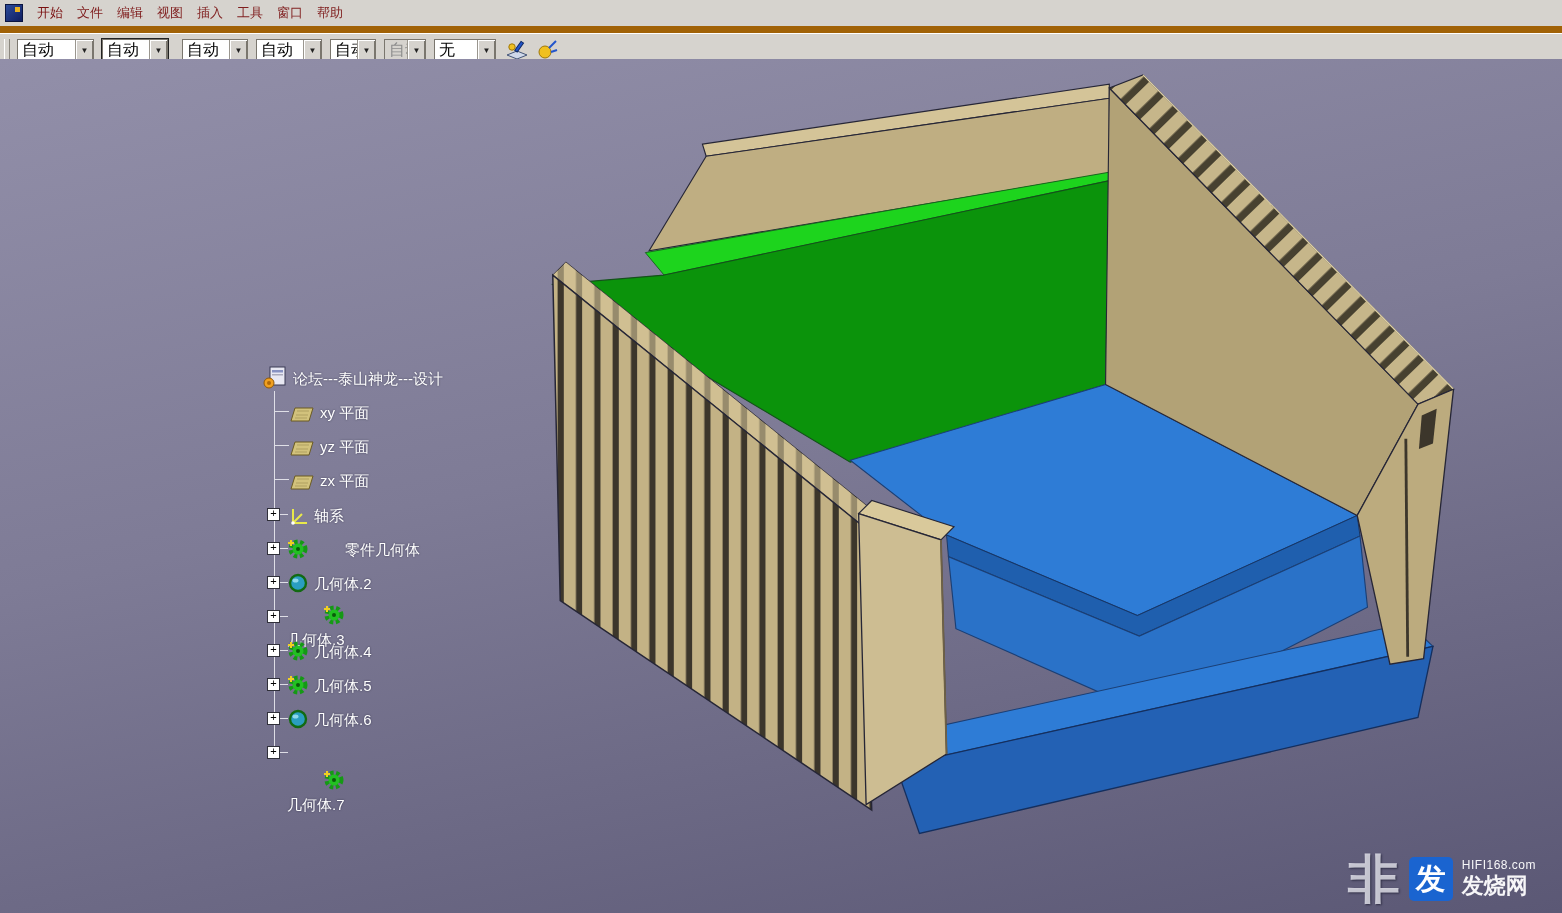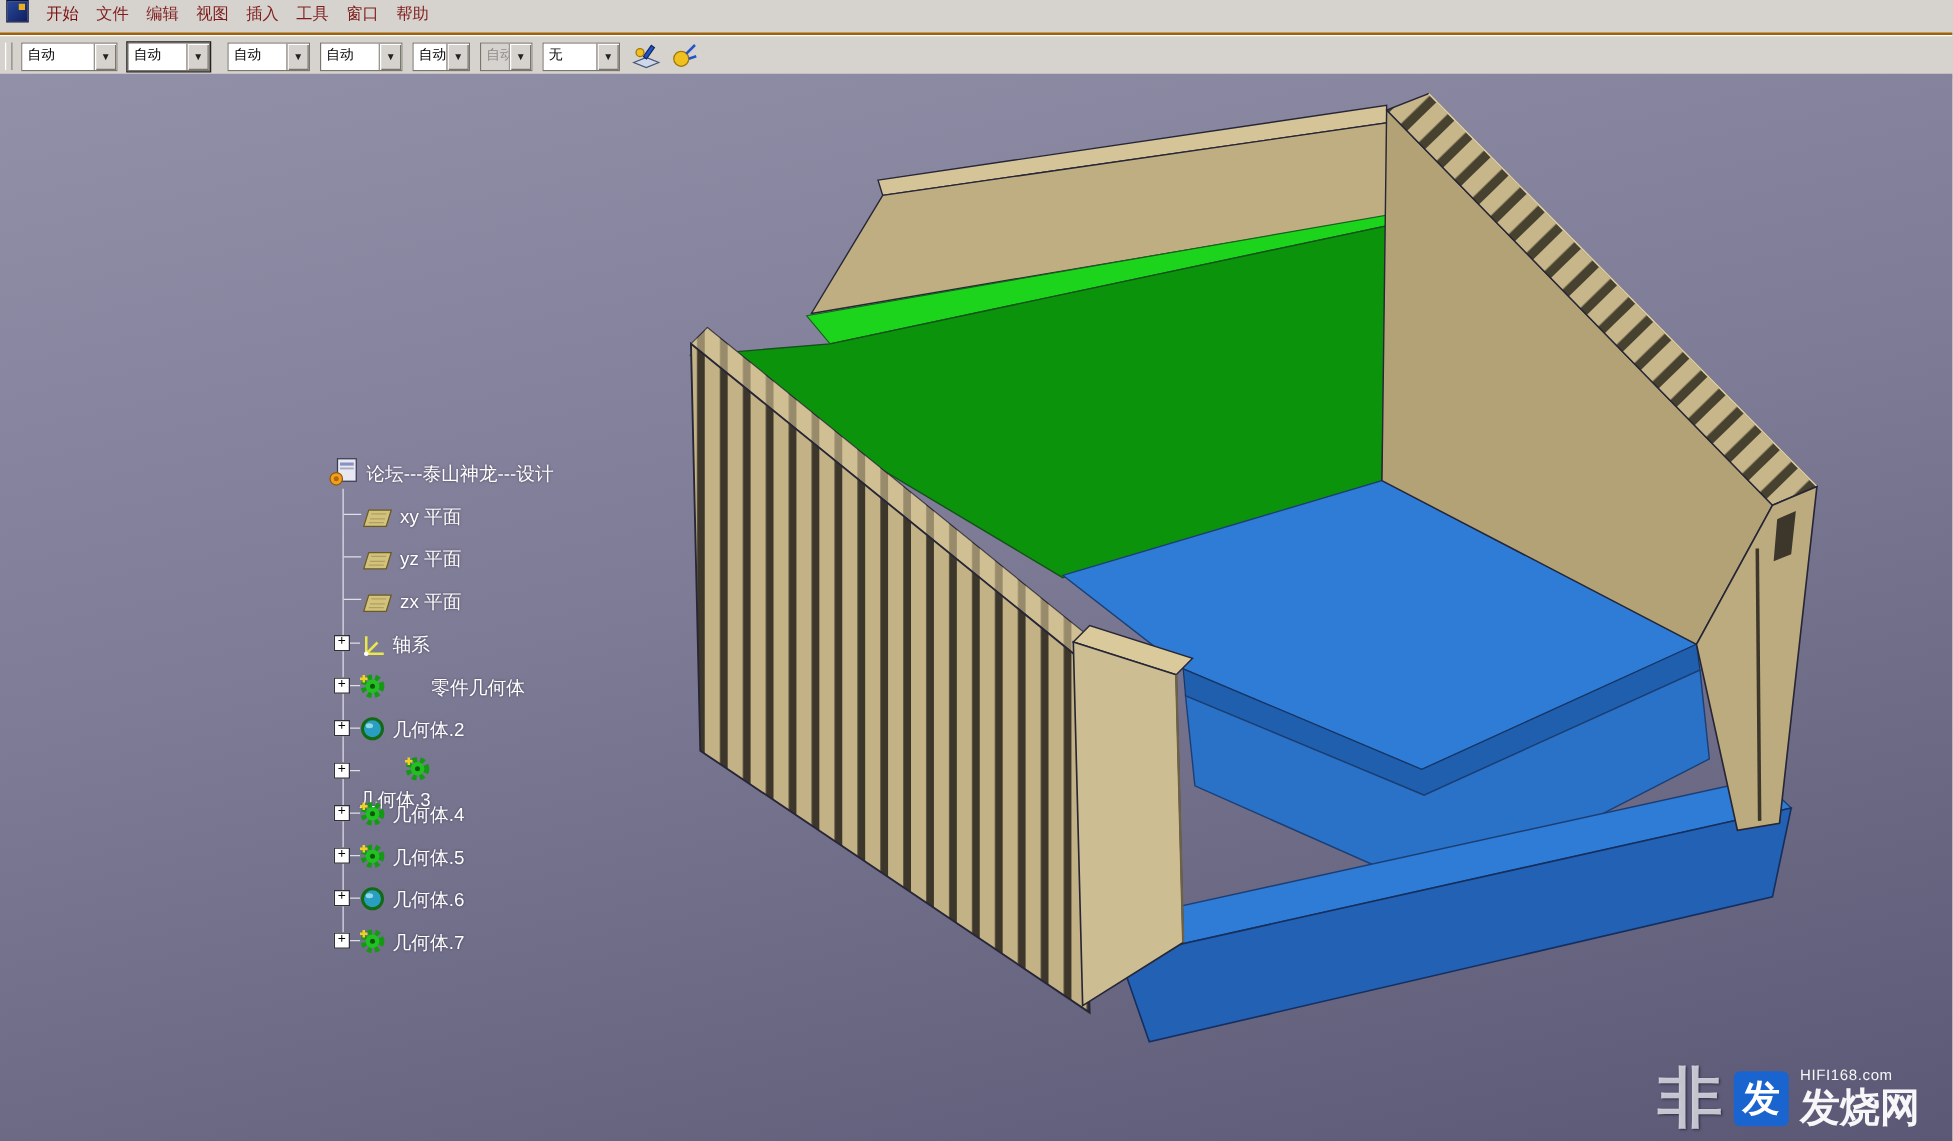--- a/index.html
+++ b/index.html
@@ -2,22 +2,22 @@
 <html><head>
 <meta charset="utf-8">
 <style>
   html,body { margin:0; padding:0; }
   body {
     width:1562px; height:913px; overflow:hidden; position:relative;
     font-family:"Liberation Sans", sans-serif; background:#d6d3ce;
   }
   
   .menubar {
-    height:26px; background:#d6d3ce; display:flex; 
-    border-bottom:2px solid #a16207;
+    height:26px; background:#d6d3ce; display:flex; align-items:center;
+    border-bottom:7px solid #a16207;
   }
   .appicon {
     width:16px; height:16px; margin:0 7px 0 5px; position:relative;
     background:linear-gradient(135deg,#2a4a9a,#101e60); border:1px solid #0a1440;
   }
   .appicon::after { content:""; position:absolute; right:2px; top:2px; width:5px; height:5px; background:#e8b020; }
   .menu-item { padding:2px 7px; font-size:13px; color:#7f1d1d; cursor:default; }
   .menu-item:first-of-type { color:#7a1010; }
   
   .toolbar {
@@ -25,21 +25,21 @@
     border-top:1px solid #ffffff; border-bottom:1px solid #6e6a62;
   }
   .tb-handle { width:4px; height:22px; margin:0 7px 0 4px;
     border-left:1px solid #ffffff; border-right:1px solid #8a867e; }
   .combo {
     display:flex; align-items:stretch; height:21px; margin-right:8px;
     border:1px solid #7a766e; background:#fff;
     box-shadow: inset 1px 1px 0 #9a968e;
   }
   .combo .val {
-    flex:1; font-size:11px; line-height:19px; padding:0 4px; color:#000;
+    flex:1; font-size:16px; line-height:19px; padding:0 4px; color:#000;
     background:#fff; white-space:nowrap; overflow:hidden;
   }
   .combo .arrow {
     width:17px; background:#d6d3ce; display:flex; align-items:center; justify-content:center;
     font-size:8px; color:#222; border-left:1px solid #9a968e;
     box-shadow: inset 1px 1px 0 #ffffff, inset -1px -1px 0 #7a766e;
   }
   .combo.focused { outline:1px solid #222; }
   .combo.disabled .val { background:#d6d3ce; color:#8c8c8c; }
   .tb-icon { width:26px; height:26px; margin-right:4px; display:flex; align-items:center; justify-content:center; }
@@ -71,21 +71,21 @@
     font-size:52px; font-weight:bold; color:rgba(238,238,246,.78);
     text-shadow:1px 1px 2px rgba(15,15,35,.6); line-height:1;
   }
   .wm-badge {
     width:44px; height:44px; background:rgba(21,101,216,.92); border-radius:5px;
     display:flex; align-items:center; justify-content:center;
     color:#fff; font-size:30px; font-weight:bold;
   }
   .wm-col { display:flex; flex-direction:column; line-height:1.15; }
   .wm-site { font-size:12px; letter-spacing:.5px; color:rgba(255,255,255,.95); }
-  .wm-name { font-size:32px; font-weight:bold; color:rgba(255,255,255,.95); }
+  .wm-name { font-size:22px; font-weight:bold; color:rgba(255,255,255,.95); }
 </style>
 </head>
 <body>
 
 <div class="menubar">
   <div class="appicon"></div>
   <span class="menu-item">开始</span>
   <span class="menu-item">文件</span>
   <span class="menu-item">编辑</span>
   <span class="menu-item">视图</span>
@@ -307,21 +307,21 @@
   </div>
 
   <div class="tree-item" style="left:287px; top:647px;">
     <svg class="ticon" width="22" height="22" viewBox="0 0 22 22">
       <circle cx="11" cy="11" r="8" fill="#2a9ec0" stroke="#126a12" stroke-width="2.4"></circle>
       <ellipse cx="8.5" cy="8.5" rx="3" ry="2" fill="#8fd8ea"></ellipse>
     </svg>
     <span class="tlabel">几何体.6</span>
   </div>
 
-  <div class="tree-item" style="left:287px; top:681px;">
+  <div class="tree-item" style="left:287px; top:710px;flex-direction:column;">
     <svg class="ticon" width="22" height="22" viewBox="0 0 22 22">
       <circle cx="11" cy="11" r="7" fill="none" stroke="#159915" stroke-width="5" stroke-dasharray="3.4 2.4"></circle>
       <circle cx="11" cy="11" r="5.5" fill="#22c022"></circle>
       <circle cx="11" cy="11" r="2" fill="#0a5a0a"></circle>
       <rect x="1" y="4" width="6" height="2" fill="#f0d020"></rect>
       <rect x="3" y="2" width="2" height="6" fill="#f0d020"></rect>
     </svg>
     <span class="tlabel">几何体.7</span>
   </div>
 

